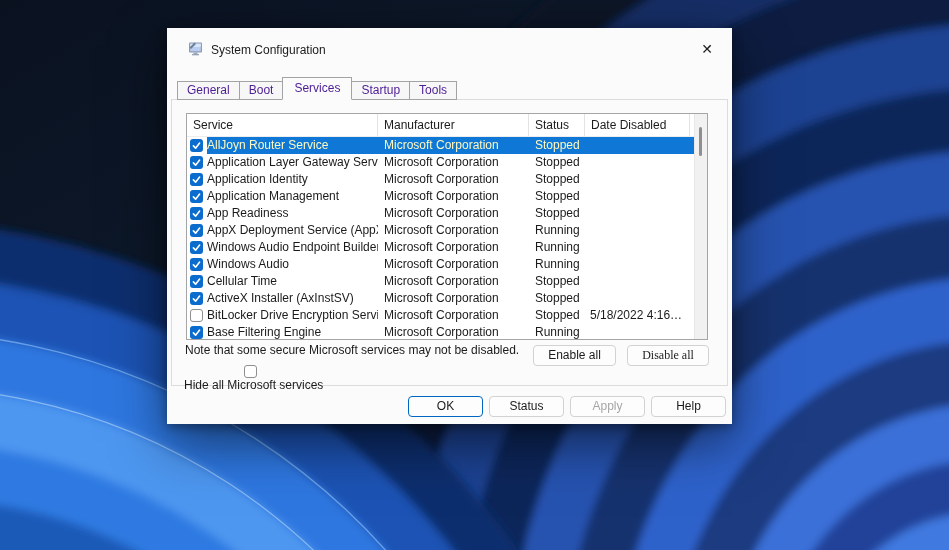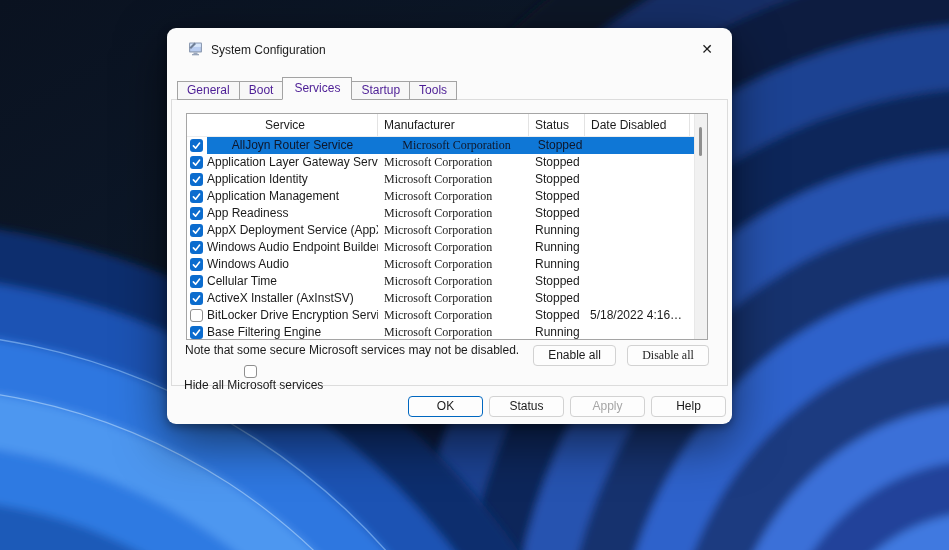--- a/index.html
+++ b/index.html
@@ -4,21 +4,21 @@
 <style>
   * { margin:0; padding:0; box-sizing:border-box; }
   html,body { width:949px; height:550px; overflow:hidden; }
   body { font-family:"Liberation Sans","DejaVu Sans",sans-serif; position:relative; background:#0b1422; }
 
   
   #wallpaper { position:absolute; inset:0; }
 
   
   .dialog { position:absolute; left:167px; top:28px; width:565px; height:396px;
-            background:#fbfbfb; border-radius:9px; color:#1b1b1b; font-size:12px;
+            background:#fbfbfb; border-radius:0; color:#1b1b1b; font-size:12px;
             box-shadow:0 18px 50px rgba(0,0,0,.55), 0 3px 10px rgba(0,0,0,.35); }
 
   .titlebar { position:absolute; left:0; top:0; right:0; height:42px; }
   .app-icon { position:absolute; left:20px; top:12px; width:17px; height:17px; }
   .title { position:absolute; left:44px; top:15px; font-size:12px; color:#1b1b1b; }
   .close-btn { position:absolute; right:8px; top:6px; width:34px; height:30px;
                display:flex; align-items:center; justify-content:center;
                font-size:14px; color:#1b1b1b; cursor:pointer; border-radius:4px; }
 
   
@@ -29,30 +29,30 @@
                 border-bottom:1px solid #fbfbfb; position:relative; z-index:4; }
 
   .tabpage { position:absolute; left:4px; top:71px; width:557px; height:287px;
              border:1px solid #dcdcdc; background:#fbfbfb; }
 
   
   .listview { position:absolute; left:14px; top:13px; width:522px; height:227px;
               border:1px solid #a5a5a5; background:#ffffff; overflow:hidden; }
   .lv-header { display:flex; height:23px; border-bottom:1px solid #ededed; background:#ffffff; }
   .lv-header .hc { padding:4px 0 0 6px; font-size:12px; color:#1b1b1b; border-right:1px solid #e3e3e3; }
-  .h0 { width:191px;text-align:center; } .h1 { width:151px; } .h2 { width:56px; } .h3 { width:105px; }
+  .h0 { width:191px; } .h1 { width:151px; } .h2 { width:56px; } .h3 { width:105px; }
   .lv-rows { position:absolute; left:0; top:23px; right:13px; bottom:0; overflow:hidden; }
   .lv-row { display:flex; height:17px; line-height:17px; font-size:12px; align-items:center; }
   .lv-row .cbwrap { width:20px; display:flex; justify-content:flex-start; padding-left:3px; background:#fff; height:17px; align-items:center; }
   .cb { width:13px; height:13px; border-radius:3px; display:flex; align-items:center; justify-content:center; }
   .cb.on { background:#0b6cce; }
   .cb.off { background:#fff; border:1px solid #8f8f8f; }
   .lv-row .cell { overflow:hidden; white-space:nowrap; height:17px; }
-  .c0 { width:171px; } .c1 { width:151px; padding-left:6px;font-family:Liberation Serif, serif; } .c2 { width:56px; padding-left:6px; } .c3 { width:100px; padding-left:5px; }
-  .lv-row.sel { color:#0f172a;text-align:center; }
+  .c0 { width:171px; } .c1 { width:151px; padding-left:6px; } .c2 { width:56px; padding-left:6px; } .c3 { width:100px; padding-left:5px; }
+  .lv-row.sel { color:#fef9c3; }
   .lv-row.sel .rowbg { background:#0f77d6; }
   .rowbg { display:flex; flex:1; height:17px; align-items:center; }
   .lv-scrollbar { position:absolute; right:0; top:0; bottom:0; width:13px; background:#f1f1f1; border-left:1px solid #e8e8e8; }
   .lv-thumb { position:absolute; right:5px; top:13px; width:3px; height:29px; background:#8f8f8f; border-radius:2px; }
 
   .note { position:absolute; left:13px; top:243px; width:350px; font-size:12px; color:#1b1b1b; }
   .btn { position:absolute; height:21px; background:#fdfdfd; border:1px solid #d2d2d2; border-radius:4px;
          font-size:12px; color:#1b1b1b; text-align:center; line-height:19px; cursor:pointer;
          font-family:"Liberation Sans","DejaVu Sans",sans-serif; }
   #btn-enable { left:361px; top:245px; width:83px; }

